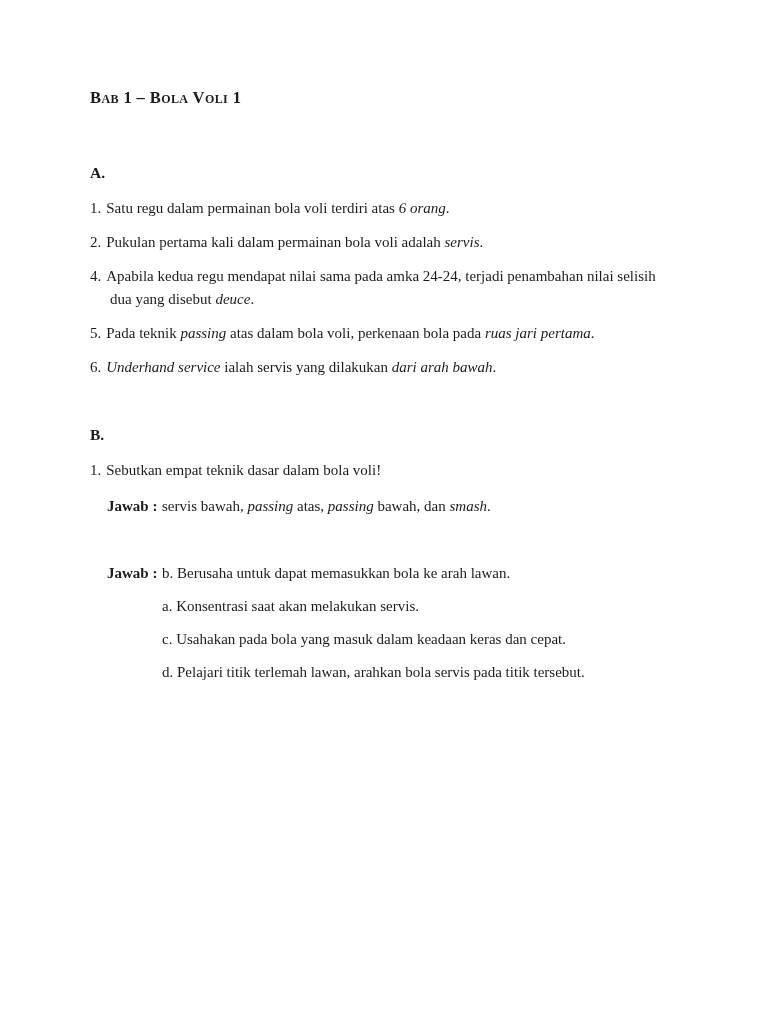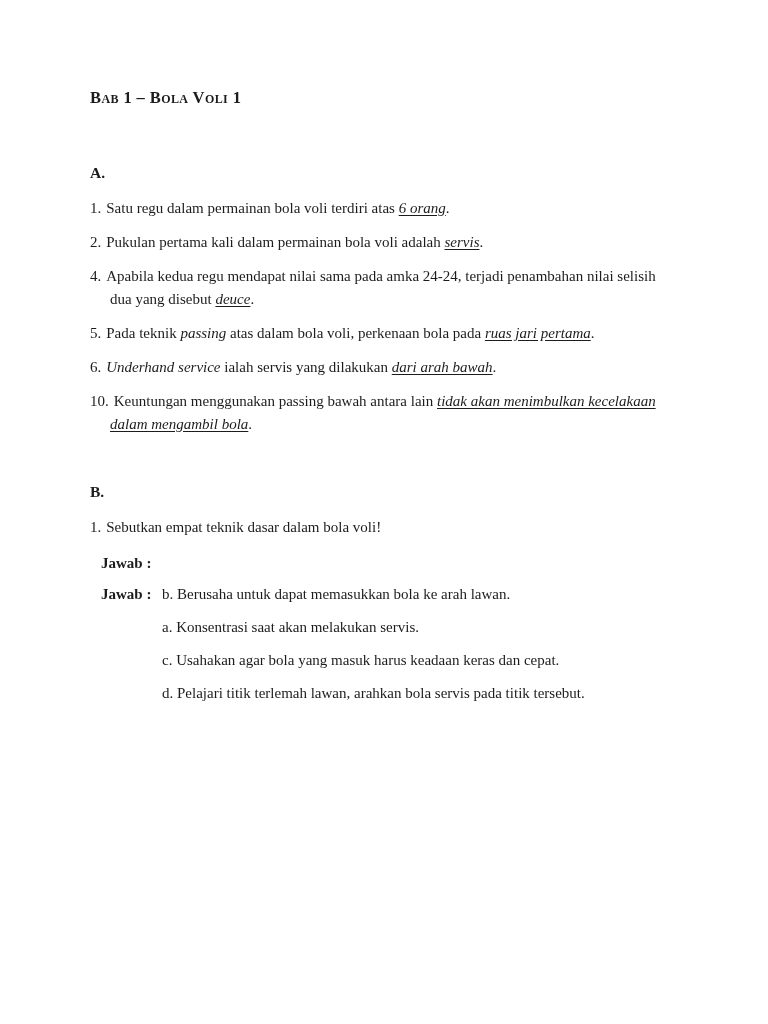--- a/index.html
+++ b/index.html
@@ -53,57 +53,57 @@
   }
   .qa + .qa { margin-top: 44px; }
   .answer {
     position: relative;
     padding-left: 72px;
     line-height: 23px;
     margin-top: 13px;
   }
   .answer-label {
     position: absolute;
-    left: 11px;
+    left: 17px;
     top: 0;
     font-weight: bold;
     white-space: pre;
   }
   .answer-line { margin-bottom: 10px; }
   .answer-line:last-child { margin-bottom: 0; }
   .it { font-style: italic; }
-  .ul { text-decoration: underline; text-underline-offset: 2px; }
+  .ul { text-underline-offset: 2px; }
 </style>
 </head>
 <body>
 
 <main class="doc">
   <h1 class="title">Bab 1 – Bola Voli 1</h1>
 
   <div class="section-label">A.</div>
   <div id="a-items">
       <div class="item"><span class="num">1.</span><span>Satu regu dalam permainan bola voli terdiri atas </span><span class="it ul">6 orang</span><span>.</span></div>
       <div class="item"><span class="num">2.</span><span>Pukulan pertama kali dalam permainan bola voli adalah </span><span class="it ul">servis</span><span>.</span></div>
       <div class="item"><span class="num">4.</span><span>Apabila kedua regu mendapat nilai sama pada amka 24-24, terjadi penambahan nilai selisih</span><br><span>dua yang disebut </span><span class="it ul">deuce</span><span>.</span></div>
       <div class="item"><span class="num">5.</span><span>Pada teknik </span><span class="it">passing</span><span> atas dalam bola voli, perkenaan bola pada </span><span class="it ul">ruas jari pertama</span><span>.</span></div>
       <div class="item"><span class="num">6.</span><span class="it">Underhand service</span><span> ialah servis yang dilakukan </span><span class="it ul">dari arah bawah</span><span>.</span></div>
-      <div class="item"><span class="num">10.</span><span>Keuntungan menggunakan passing bawah antara lain </span><span class="it ul">tidak akan menimbulkan kecelakaan</span><br><span class="it ul">dalam mengambil bola</span><span>.</span></div>
     </div>
 
   <div class="section-label b">B.</div>
   <div id="b-qas">
       <div class="qa">
         <div class="question"><span class="num">1.</span><span>Sebutkan empat teknik dasar dalam bola voli!</span></div>
         <div class="answer">
           <span class="answer-label">Jawab : </span>
+          <div class="answer-line"><span>servis bawah, </span><span class="it">passing</span><span> atas, </span><span class="it">passing</span><span> bawah, dan </span><span class="it">smash</span><span>.</span></div>
         </div>
       </div>
       <div class="qa">
         <div class="answer">
           <span class="answer-label">Jawab : </span>
           <div class="answer-line"><span>b. Berusaha untuk dapat memasukkan bola ke arah lawan.</span></div>
           <div class="answer-line"><span>a. Konsentrasi saat akan melakukan servis.</span></div>
-          <div class="answer-line"><span>c. Usahakan agar bola yang masuk harus keadaan keras dan cepat.</span></div>
+          <div class="answer-line"><span>c. Usahakan pada bola yang masuk dalam keadaan keras dan cepat.</span></div>
           <div class="answer-line"><span>d. Pelajari titik terlemah lawan, arahkan bola servis pada titik tersebut.</span></div>
         </div>
       </div>
     </div>
 </main>
 
 </body></html>

